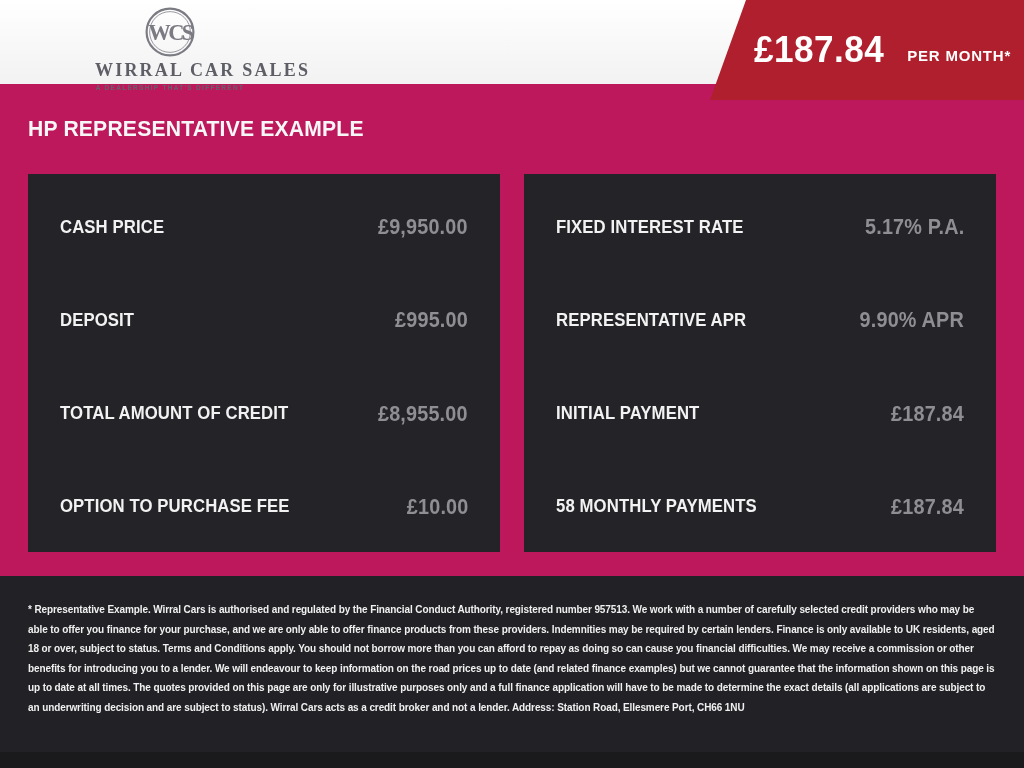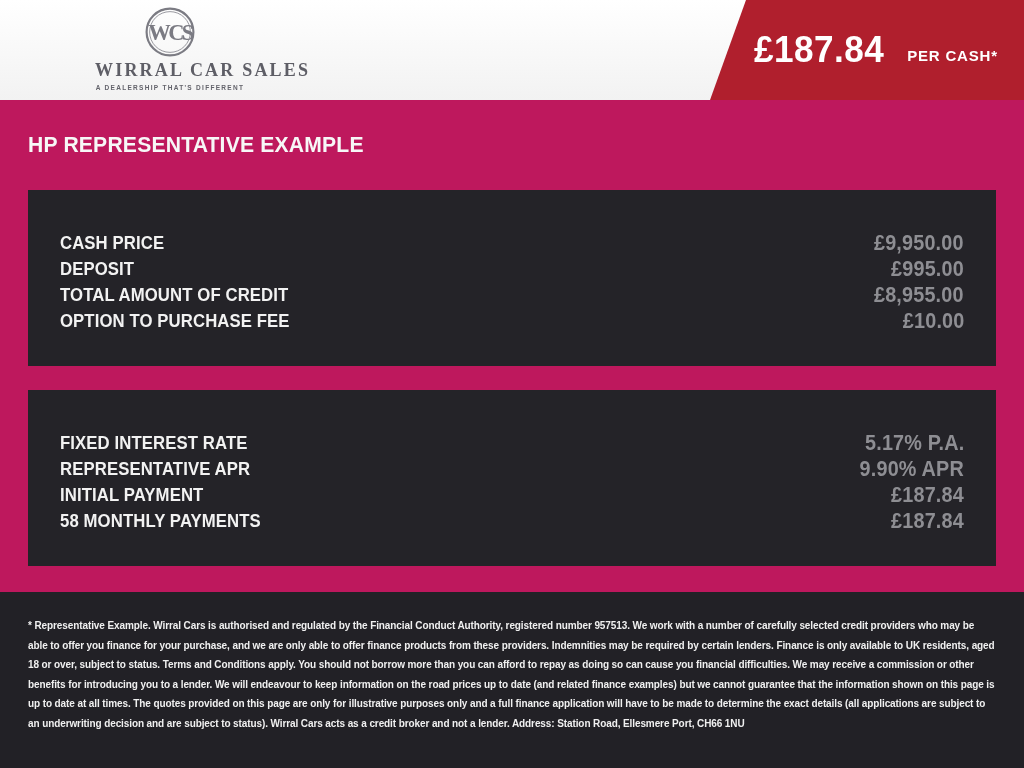--- a/index.html
+++ b/index.html
@@ -1,21 +1,21 @@
 <!DOCTYPE html>
 <html><head>
 <meta charset="utf-8">
 <style>
   * { margin: 0; padding: 0; box-sizing: border-box; }
   html, body { width: 1024px; height: 768px; overflow: hidden; }
   body { font-family: "Liberation Sans", sans-serif; background: #1a191c; }
 
   
   .header {
-    position: relative; width: 1024px; height: 100px;
+    position: relative; width: 1024px; height: 84px;
     background: linear-gradient(#ffffff, #f2f2f2);
   }
   .logo-block {
     position: absolute; left: 95px; top: 6px; width: 150px;
     text-align: center;
   }
   .logo-mark { display: block; margin: 0 auto 2px auto; }
   .logo-name {
     font-family: "Liberation Serif", serif;
     font-weight: bold; font-size: 18px; letter-spacing: 2.2px;
@@ -41,21 +41,21 @@
     letter-spacing: 0.8px; margin-left: 16px; margin-top: 10px;
   }
 
   
   .main { width: 1024px; height: 492px; background: #be185d; padding: 30px 28px 24px 28px; }
   .page-title {
     color: #f7f7f7; font-size: 22px; font-weight: bold; letter-spacing: 0.2px;
     height: 30px; line-height: 30px;
     transform: scaleX(0.96); transform-origin: left center; white-space: nowrap;
   }
-  .panels { display: flex; gap: 24px; margin-top: 30px; flex-direction: column; }
+  .panels { display: flex; gap: 24px; margin-top: 30px; }
   .panel {
     flex: 1; height: 378px; background: #242328;
     padding: 40px 32px 32px 32px;
     display: flex; flex-direction: column; justify-content: space-between;
   }
   .row { display: flex; justify-content: space-between; align-items: center; height: 26px; }
   .row .lbl {
     color: #f2f2f2; font-weight: bold; font-size: 18px; letter-spacing: 0.1px;
     white-space: nowrap;
     transform: scaleX(0.93); transform-origin: left center;
@@ -84,21 +84,21 @@
     <svg class="logo-mark" width="52" height="52" viewBox="0 0 60 60">
       <circle cx="30" cy="30" r="27" fill="none" stroke="#7b7b83" stroke-width="2.5"></circle>
       <circle cx="30" cy="30" r="23.5" fill="none" stroke="#8a8a92" stroke-width="1"></circle>
       <text x="30" y="39" text-anchor="middle" font-family="Liberation Serif, serif" font-weight="bold" font-size="26" fill="#7b7b83" letter-spacing="-3">WCS</text>
     </svg>
     <div class="logo-name">WIRRAL CAR SALES</div>
     <div class="logo-tagline">A DEALERSHIP THAT'S DIFFERENT</div>
   </div>
   <div class="price-banner">
     <span class="price-amount">£187.84</span>
-    <span class="price-period">PER CASH*</span>
+    <span class="price-period">PER MONTH*</span>
   </div>
 </div>
 
 <div class="main">
   <div class="page-title">HP REPRESENTATIVE EXAMPLE</div>
   <div class="panels">
 
     <div class="panel">
       <div class="row">
         <span class="lbl">CASH PRICE</span>

